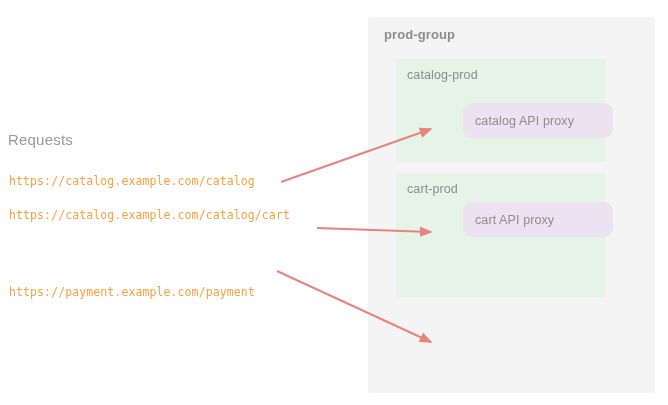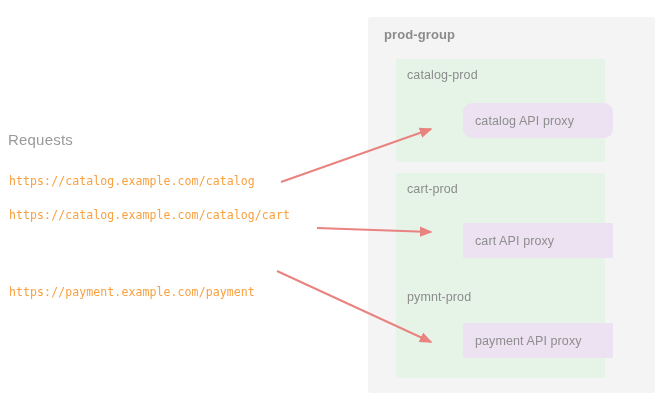--- a/index.html
+++ b/index.html
@@ -84,21 +84,21 @@
 
   .proxy-box {
     position: absolute;
     left: 67px;
     width: 150px;
     height: 35px;
     background: #ece2f2;
     border-radius: 1px;
   }
   #env-0 .proxy-box { top: 44px; border-radius: 9px; }
-  #env-1 .proxy-box { top: 50px; }
+  #env-1 .proxy-box { top: 29px; border-radius: 9px; }
   #env-2 .proxy-box { top: 42px; }
 
   .proxy-label {
     position: absolute;
     left: 12px;
     top: 50%;
     transform: translateY(-50%);
     font-size: 12.5px;
     color: #8e8e8e;
     letter-spacing: 0.1px;
@@ -136,26 +136,20 @@
       </div>
     </div>
 
     <div class="env-panel" id="env-1">
       <div class="env-title">cart-prod</div>
       <div class="proxy-box">
         <span class="proxy-label">cart API proxy</span>
       </div>
     </div>
 
-    <div class="env-panel" id="env-2">
-      <div class="env-title">pymnt-prod</div>
-      <div class="proxy-box">
-        <span class="proxy-label">payment API proxy</span>
-      </div>
-    </div>
   </div>
 
   <svg id="arrow-layer" viewBox="0 0 668 405">
     <defs>
       <marker id="ah" markerWidth="7" markerHeight="7" refX="5.6" refY="3" orient="auto" markerUnits="strokeWidth">
         <path d="M0,0.4 L6.4,3 L0,5.6 z" fill="#e8837f"></path>
       </marker>
     </defs>
     <line x1="281" y1="182" x2="431" y2="129" stroke="#e8837f" stroke-width="2" marker-end="url(#ah)"></line>
     <line x1="317" y1="228" x2="431" y2="232" stroke="#e8837f" stroke-width="2" marker-end="url(#ah)"></line>

